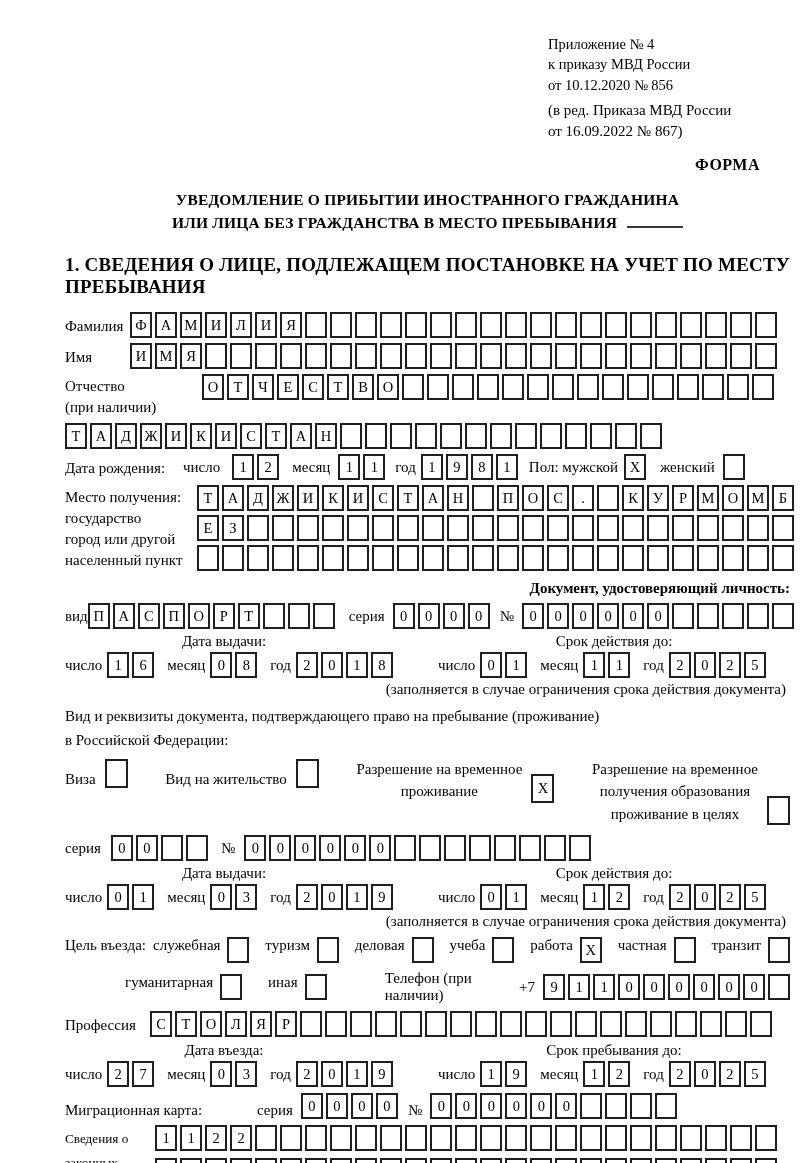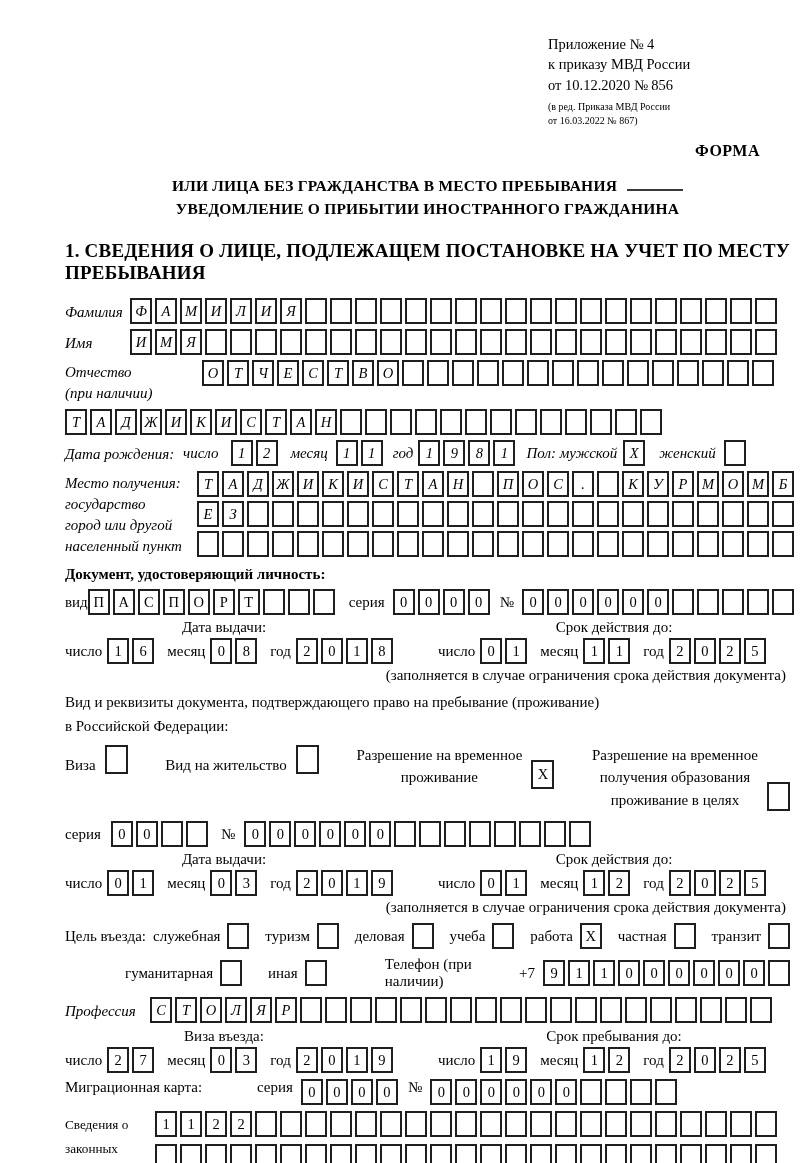--- a/index.html
+++ b/index.html
@@ -7,30 +7,30 @@
   body {
     width:800px; height:1163px; overflow:hidden;
     background:#ffffff; color:#000;
     font-family:"Liberation Serif","DejaVu Serif",serif;
     font-size:15px;
   }
   .page { padding:34px 10px 0 65px; }
 
   
   .annex { margin-left:auto; width:242px; line-height:1.4; font-size:14.5px; }
-  .annex .edit-block { margin-top:5px; font-size:10px; }
+  .annex .edit-block { margin-top:5px; font-size:15px; }
   .forma { text-align:right; padding-right:30px; font-weight:bold; font-size:16px; letter-spacing:.5px; margin-top:14px; }
 
   
   .title { text-align:center; font-weight:bold; font-size:15.5px; line-height:1.5; margin-top:14px; letter-spacing:.2px; }
   .blank-line { display:inline-block; width:56px; border-bottom:2px solid #3a3a3a; height:.85em; margin-left:10px; }
   .sec-heading { font-weight:bold; font-size:19px; margin:20px 0 14px 0; letter-spacing:.2px; }
 
   
-  .row { display:flex; align-items:flex-start; margin-bottom:5px;font-style:italic; }
+  .row { display:flex; align-items:flex-start; margin-bottom:5px; }
   .row.center { align-items:center; }
   .label { flex:none; padding-top:3px; }
   .label.ml { line-height:21px; padding-top:2px; }
   .w65{width:65px;} .w137{width:137px;} .w108{width:108px;} .w132{width:132px;}
   .w85{width:85px;}
   .cells { display:flex; gap:3px; flex:none; }
   .cell {
     display:flex; align-items:center; justify-content:center;
     width:22px; height:26px; border:2px solid #1f1f1f; flex:none;
     font-size:14.5px; background:#fff;
@@ -41,39 +41,39 @@
   
   .date-pair { display:flex; justify-content:space-between; margin:2px 0 1px 0; }
   .date-col-l { width:318px; }
   .date-col-r { width:352px; }
   .date-title { text-align:center; margin-bottom:2px; }
   .date-row { display:flex; align-items:center; }
   .date-row .dlabel { margin-right:5px; }
   .date-row .grp { margin-left:13px; }
   .note { text-align:right; font-size:15px; padding-right:4px; margin:3px 0 7px 0; }
 
-  .doc-heading { text-align:left; font-weight:bold; font-size:15px; margin:4px 0 6px 0; }
+  .doc-heading { text-align:right; font-weight:bold; font-size:15px; margin:4px 0 6px 0; }
   .intro { line-height:1.55; margin:2px 0 4px 0; }
 
   
   .permit-row { display:flex; justify-content:space-between; align-items:flex-start; margin:6px 0 10px 0; }
   .popt { display:flex; align-items:flex-end; gap:9px; }
   .popt .multi { text-align:center; line-height:1.5; }
   .popt .cb { margin-top:1px; }
 
   
   .goal-row { display:flex; justify-content:space-between; align-items:center; margin-bottom:7px; }
-  .goal { display:flex; align-items:center; gap:7px; }
+  .goal { display:flex; gap:7px; }
 
   .human-row { display:flex; align-items:center; margin:0 0 7px 60px; }
   .human-row .goal { margin-right:26px; }
   .phone-label { margin-left:32px; }
   .phone-prefix { margin:0 8px 0 38px; }
 
-  .mig-row { display:flex; align-items:flex-start; margin-bottom:6px; }
+  .mig-row { display:flex; align-items:flex-end; margin-bottom:6px; }
   .mig-row .slabel { margin:0 8px 0 34px; }
   .mig-row .nlabel { margin:0 8px 0 10px; }
 
   .vid-row { display:flex; align-items:center; margin-bottom:4px; }
   .vid-row .slabel { margin:0 8px 0 14px; }
   .vid-row .nlabel { margin:0 8px 0 10px; }
   .ser-row { display:flex; align-items:center; margin-bottom:4px; }
   .ser-row .slabel { margin-right:10px; }
   .ser-row .nlabel { margin:0 9px 0 13px; }
 
@@ -86,28 +86,28 @@
 <body>
 
 <div class="page">
 
   <div class="annex">
     <div>Приложение № 4</div>
     <div>к приказу МВД России</div>
     <div>от 10.12.2020 № 856</div>
     <div class="edit-block">
       <div>(в ред. Приказа МВД России</div>
-      <div>от 16.03.2022 № 867)</div>
+      <div>от 16.09.2022 № 867)</div>
     </div>
   </div>
   <div class="forma">ФОРМА</div>
 
   <div class="title">
+    <div>УВЕДОМЛЕНИЕ О ПРИБЫТИИ ИНОСТРАННОГО ГРАЖДАНИНА</div>
     <div><span>ИЛИ ЛИЦА БЕЗ ГРАЖДАНСТВА В МЕСТО ПРЕБЫВАНИЯ</span><span class="blank-line"></span></div>
-    <div>УВЕДОМЛЕНИЕ О ПРИБЫТИИ ИНОСТРАННОГО ГРАЖДАНИНА</div>
   </div>
 
   <div class="sec-heading">1. СВЕДЕНИЯ О ЛИЦЕ, ПОДЛЕЖАЩЕМ ПОСТАНОВКЕ НА УЧЕТ ПО МЕСТУ ПРЕБЫВАНИЯ</div>
 
   <div class="row center">
     <span class="label w65">Фамилия</span>
     <span class="cells">
         <span class="cell">Ф</span>
         <span class="cell">А</span>
         <span class="cell">М</span>
@@ -619,21 +619,21 @@
         <span class="cell"></span>
         <span class="cell"></span>
         <span class="cell"></span>
         <span class="cell"></span>
         <span class="cell"></span>
       </span>
   </div>
 
   <div class="date-pair">
     <div class="date-col-l">
-      <div class="date-title">Виза въезда:</div>
+      <div class="date-title">Дата въезда:</div>
       <div class="date-row">
         <span class="dlabel">число</span>
         <span class="cells">
             <span class="cell">2</span>
             <span class="cell">7</span>
           </span>
         <span class="dlabel grp">месяц</span>
         <span class="cells">
             <span class="cell">0</span>
             <span class="cell">3</span>

